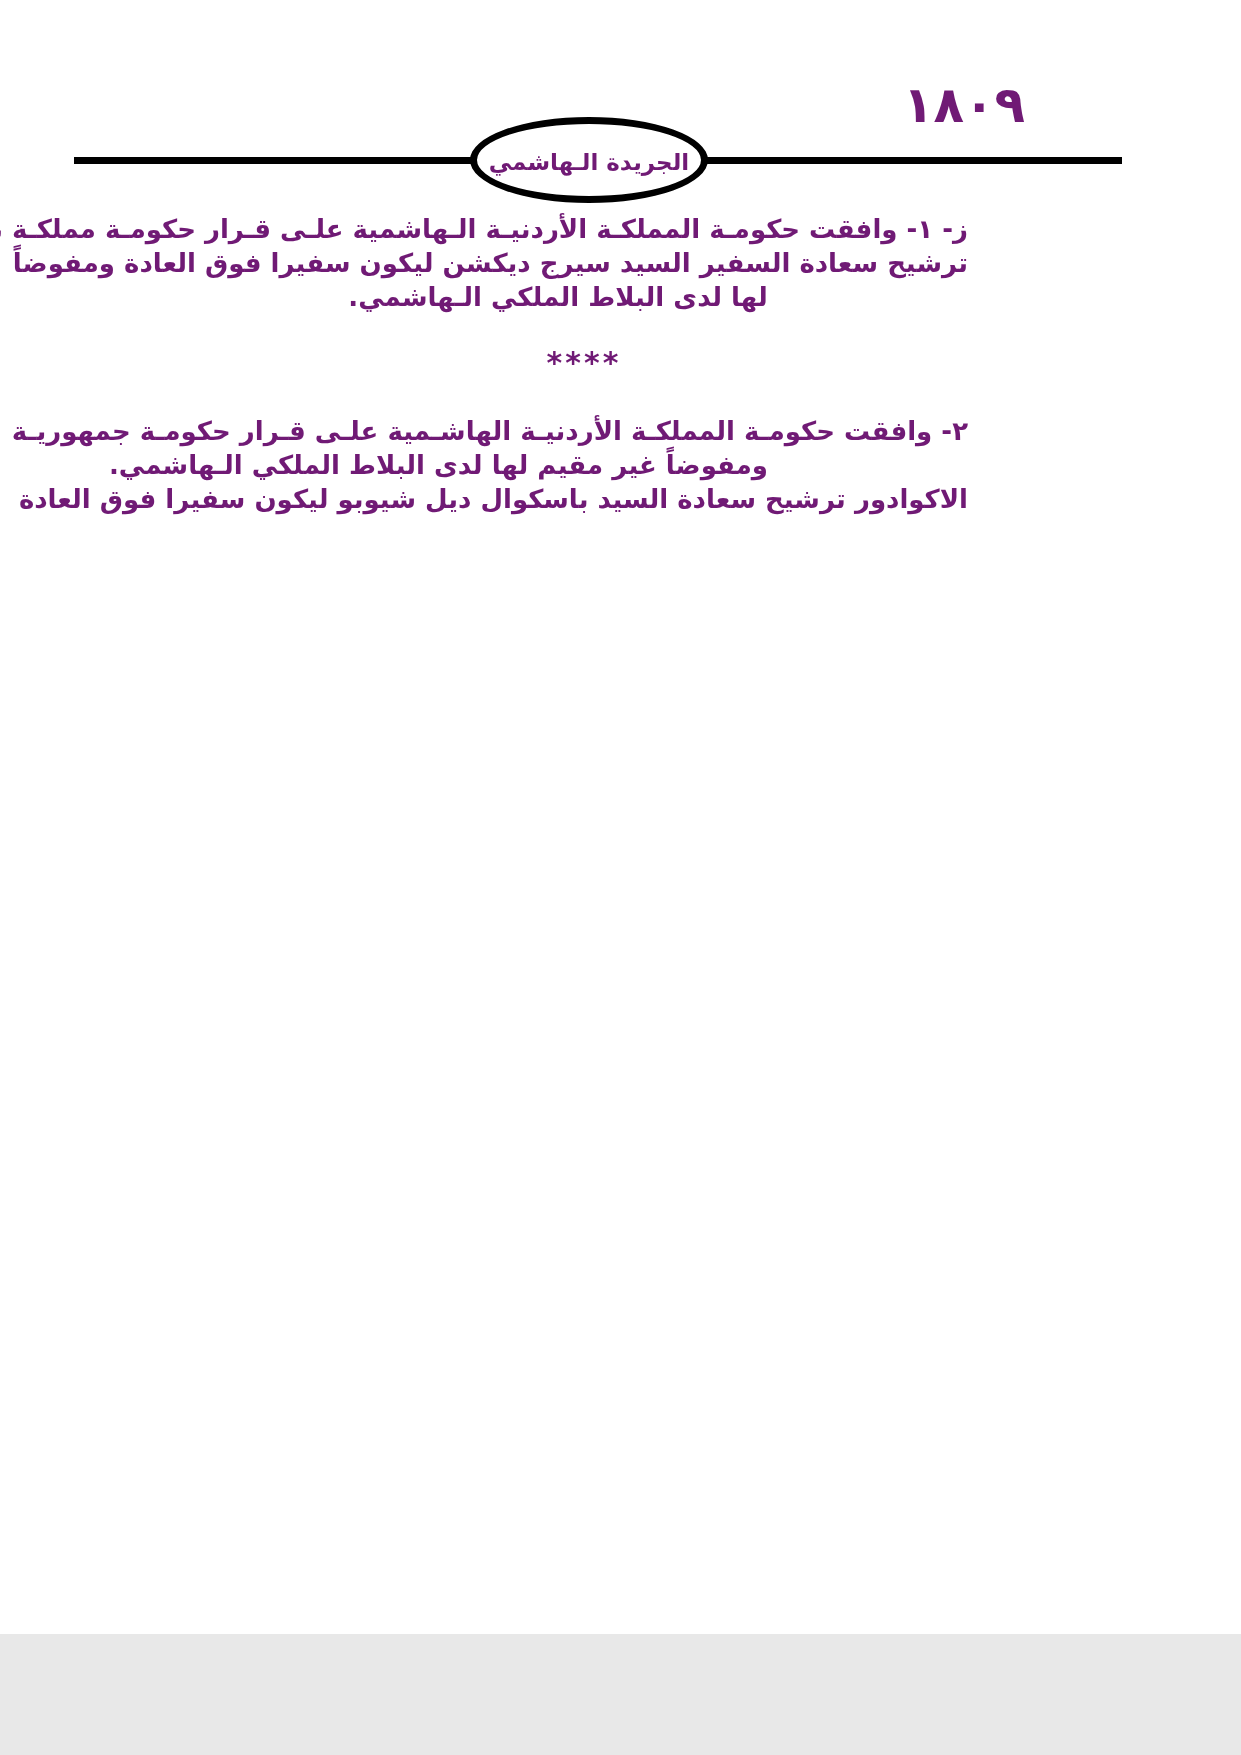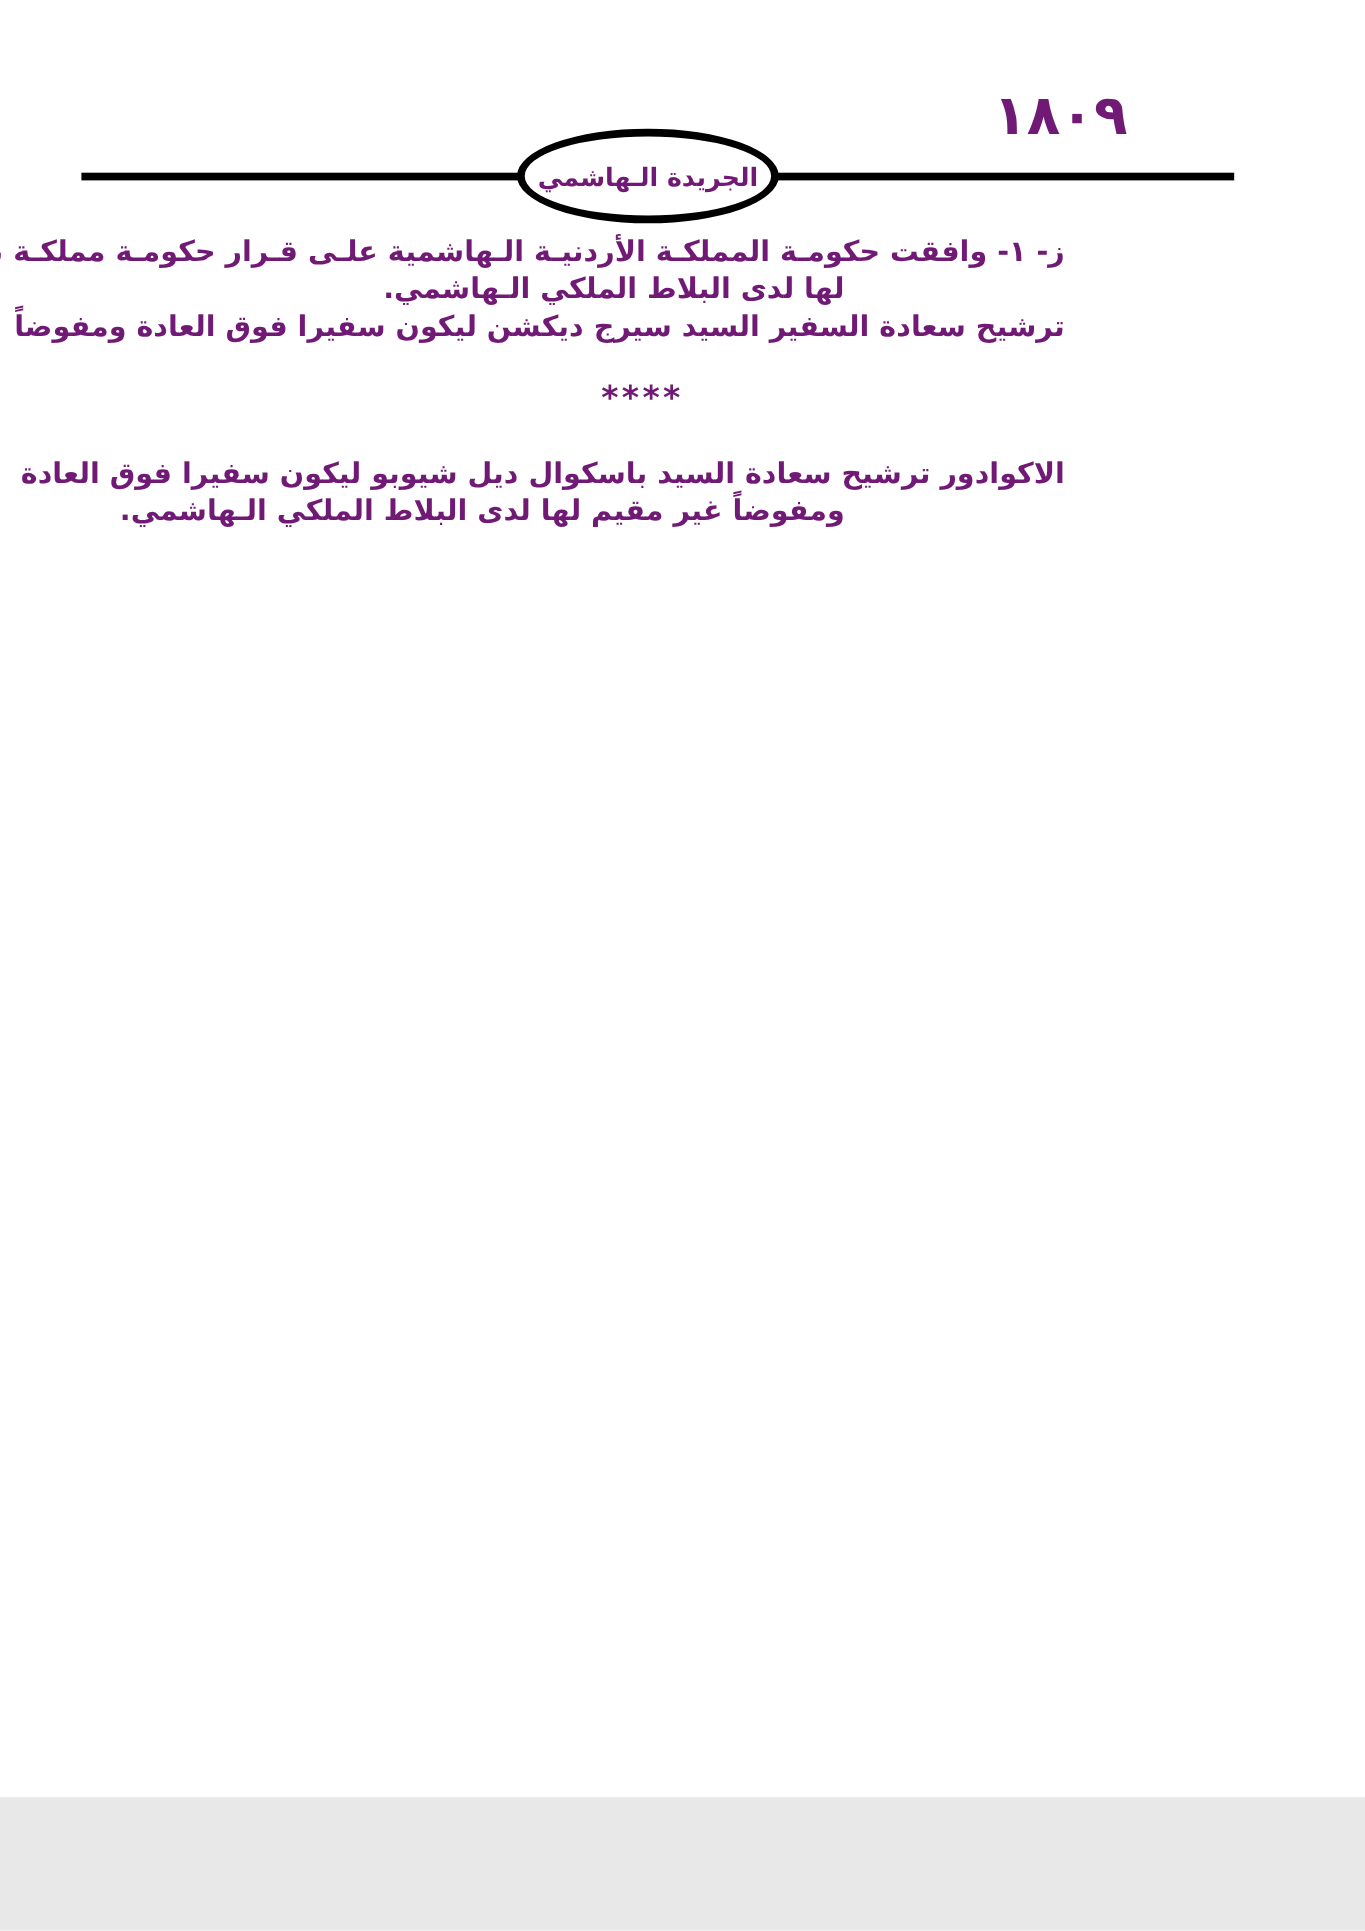--- a/index.html
+++ b/index.html
@@ -98,24 +98,25 @@
   <div class="page-number">١٨٠٩</div>
 
   <div class="header-rule"></div>
 
   <div class="banner-ellipse">
     <span class="banner-title">الجريدة الـهاشمي</span>
   </div>
 
   <div class="para para-1">
     <div class="pline line-justify">ز-  ١- وافقت حكومـة المملكـة الأردنيـة الـهاشمية علـى قـرار حكومـة مملكـة بلجيكـا</div>
+    <div class="pline line-center">ترشيح سعادة السفير السيد سيرج ديكشن ليكون سفيرا فوق العادة ومفوضاً</div>
     <div class="pline line-center">لها لدى البلاط الملكي الـهاشمي.</div>
-    <div class="pline line-center">ترشيح سعادة السفير السيد سيرج ديكشن ليكون سفيرا فوق العادة ومفوضاً</div>
   </div>
 
   <div class="stars-separator">****</div>
 
   <div class="para para-2">
+    <div class="pline line-justify">٢- وافقت حكومـة المملكـة الأردنيـة الهاشـمية علـى قـرار حكومـة جمهوريـة</div>
+    <div class="pline line-center shift-left">ومفوضاً غير مقيم لها لدى البلاط الملكي الـهاشمي.</div>
     <div class="pline line-center">الاكوادور ترشيح سعادة السيد باسكوال ديل شيوبو ليكون سفيرا فوق العادة</div>
-    <div class="pline line-center shift-left">ومفوضاً غير مقيم لها لدى البلاط الملكي الـهاشمي.</div>
   </div>
 
 </div>
 
 </body></html>

